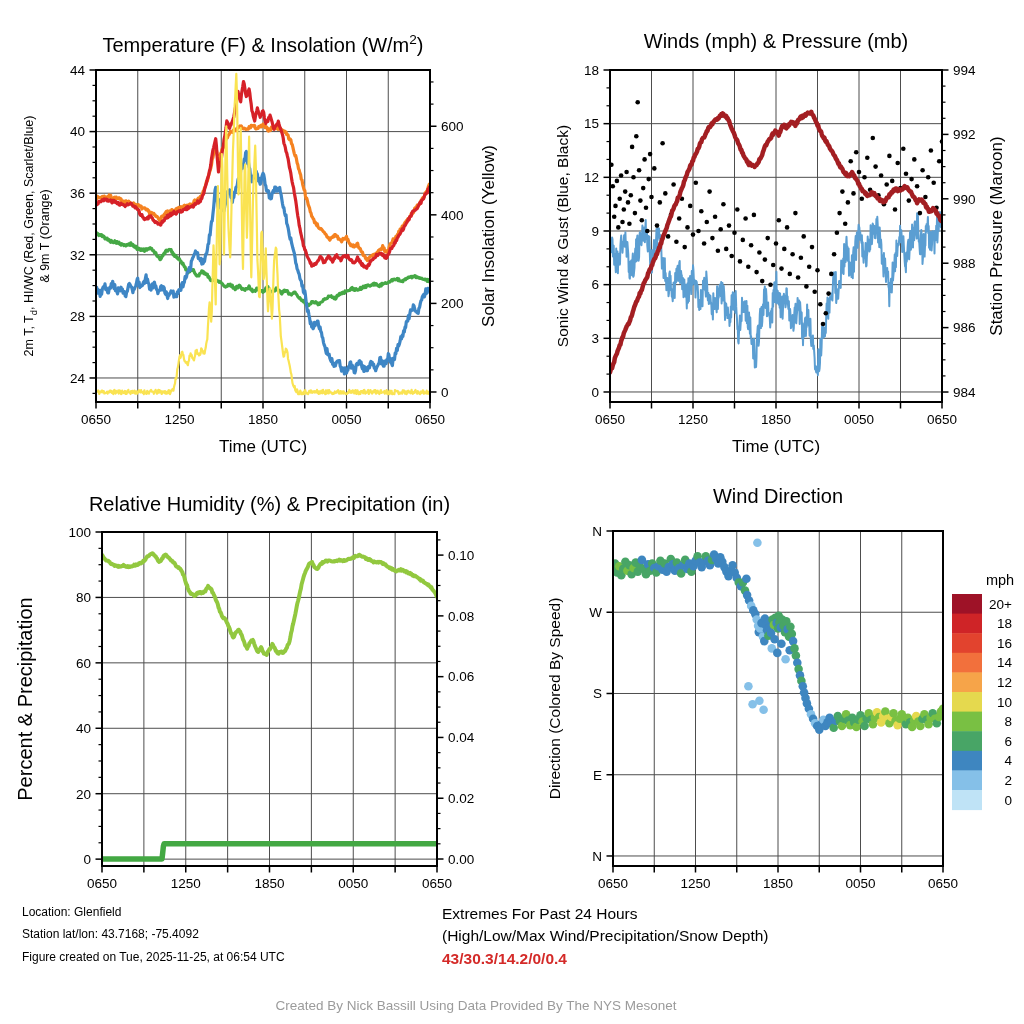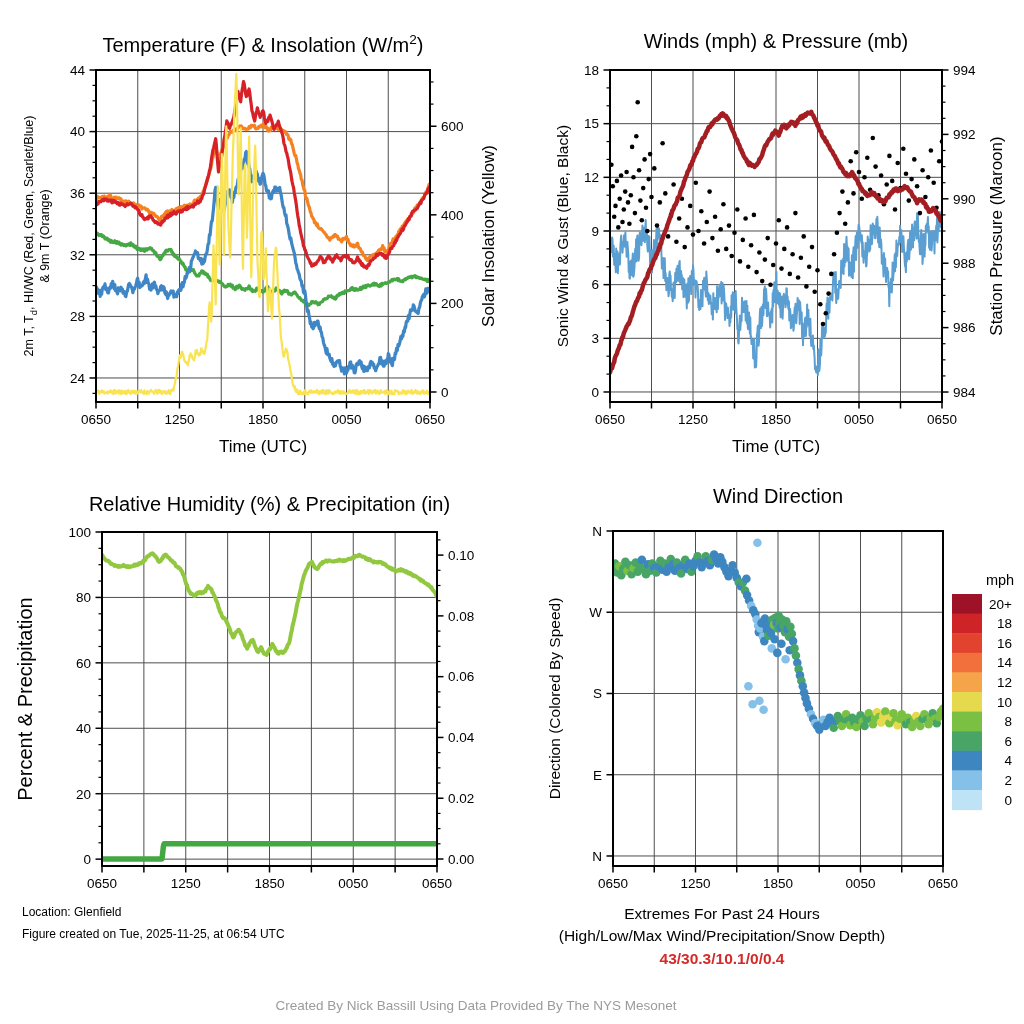--- a/index.html
+++ b/index.html
@@ -5,21 +5,21 @@
   html,body{margin:0;padding:0;background:#fff;}
   #canvas{position:relative;width:1024px;height:1024px;background:#fff;overflow:hidden;
           font-family:"Liberation Sans",sans-serif;color:#000;}
   svg{position:absolute;display:block;}
   svg text{font-family:"Liberation Sans",sans-serif;fill:#000;}
   #chart0{left:0;top:0;}
   #chart1{left:512px;top:0;}
   #chart2{left:0;top:470px;}
   #chart3{left:512px;top:470px;}
   .footer-left{position:absolute;left:22px;top:901px;font-size:12px;line-height:22.3px;}
-  .footer-right{position:absolute;right:22px;top:903px;width:560px;text-align:center;
+  .footer-right{position:absolute;right:22px;top:903px;width:560px;text-align:left;
                 font-size:15.5px;line-height:22.3px;}
   .footer-right .vals{font-weight:bold;}
   .credit{position:absolute;left:0;top:998px;width:952px;text-align:center;
           font-size:13.5px;color:#9b9b9b;}
 </style>
 </head>
 <body>
 
 <div id="canvas">
   <svg id="chart0" width="512" height="470">
@@ -714,23 +714,24 @@
         <text x="500" y="295.40000000000003" font-size="13.5" text-anchor="end">4</text>
         <rect x="440" y="300.4" width="30" height="20.1" fill="#85c0e8"></rect>
         <text x="500" y="315" font-size="13.5" text-anchor="end">2</text>
         <rect x="440" y="320" width="30" height="20.1" fill="#bfe3f6"></rect>
         <text x="500" y="334.6" font-size="13.5" text-anchor="end">0</text>
       </g>
     </svg>
 
   <div class="footer-left">
     <div>Location: Glenfield</div>
+    <div>Station lat/lon: 43.7168; -75.4092</div>
     <div>Figure created on Tue, 2025-11-25, at 06:54 UTC</div>
   </div>
 
   <div class="footer-right">
     <div>Extremes For Past 24 Hours</div>
     <div>(High/Low/Max Wind/Precipitation/Snow Depth)</div>
-    <div class="vals" style="color: rgb(212, 42, 40);">43/30.3/10.1/0/0.4</div>
+    <div class="vals" style="color: rgb(212, 42, 40);">43/30.3/14.2/0/0.4</div>
   </div>
 
   <div class="credit">Created By Nick Bassill Using Data Provided By The NYS Mesonet</div>
 </div>
 
 </body></html>

